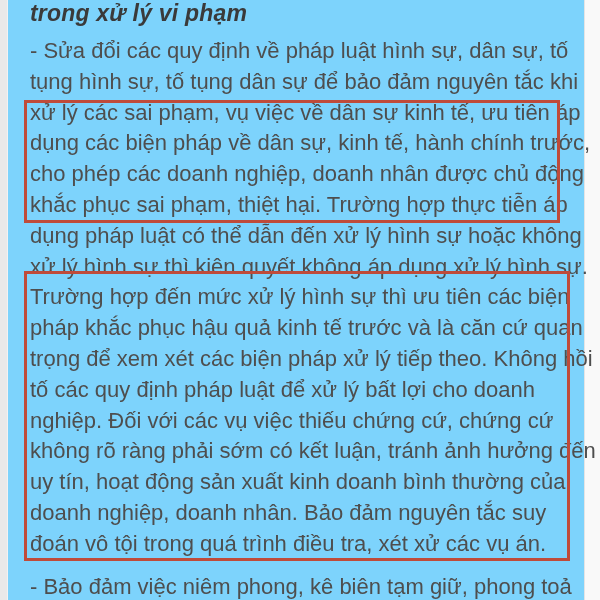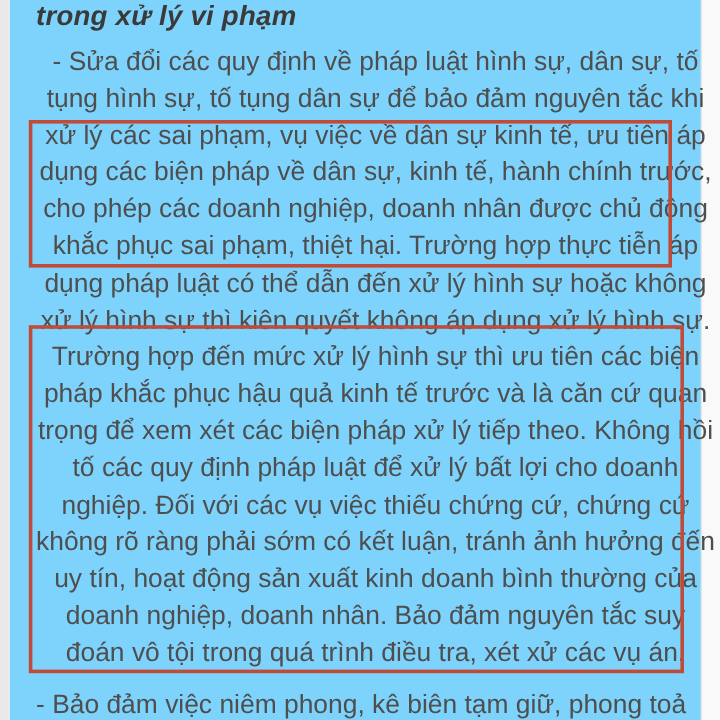--- a/index.html
+++ b/index.html
@@ -44,21 +44,20 @@
     white-space: pre;
   }
   .para {
     position: absolute;
     left: 30px;
     margin: 0;
     font-size: 22px;
     line-height: 30.8px;
     letter-spacing: 0px;
     white-space: pre;
-    text-align: center;
   }
   .para-1 { top: 36px; }
   .para-2 { top: 572px; }
   .hl-box {
     position: absolute;
     border: 3px solid #bf4b3a;
     background: transparent;
     pointer-events: none;
     z-index: 5;
   }

